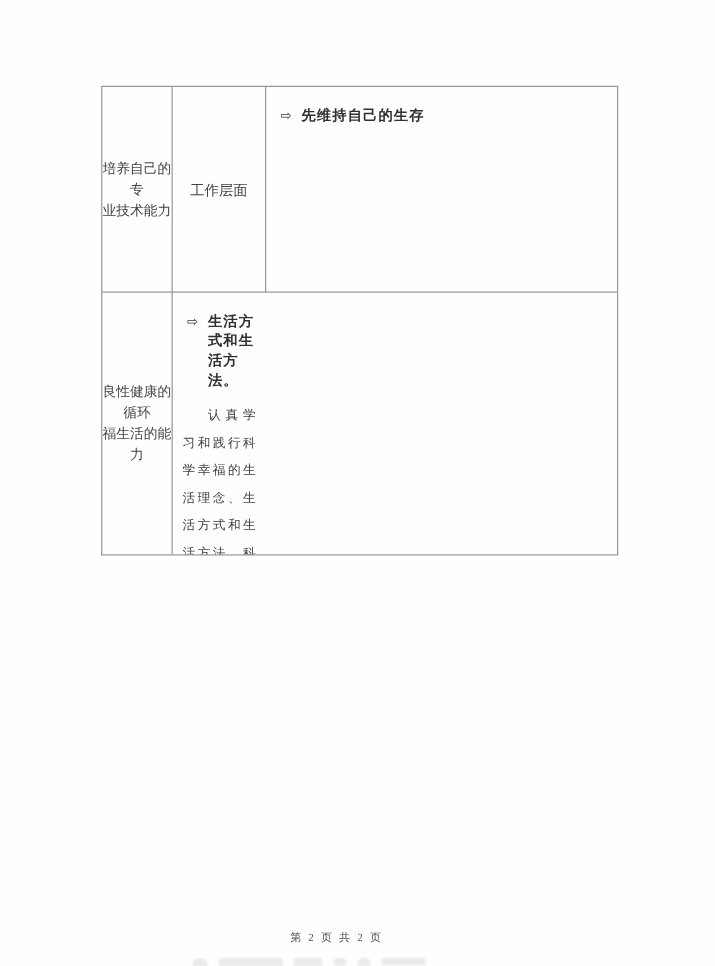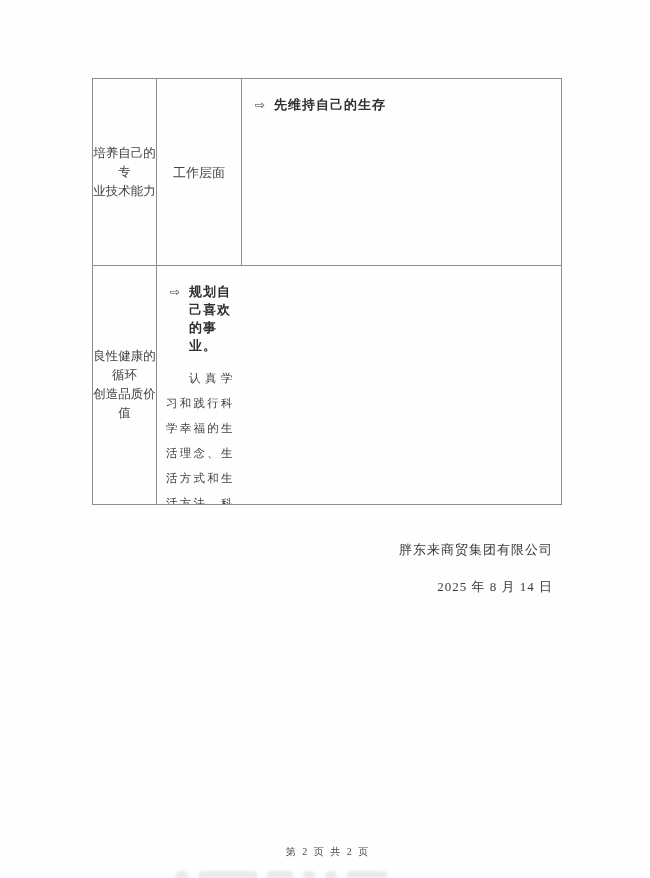--- a/index.html
+++ b/index.html
@@ -88,21 +88,20 @@
 
   
   .page-footer {
     position: absolute;
     left: 0; top: 845px;
     width: 612px;
     text-align: center;
     font-size: 10px;
     letter-spacing: 2px;
     color: #4b4b4b;
-    margin-left: 22px;
   }
 
   
   .watermark {
     position: absolute;
     bottom: -5px; left: 175px;
     width: 300px; height: 12px;
     display: flex;
     gap: 10px;
     opacity: 0.16;
@@ -132,36 +131,32 @@
     </div>
     <div class="cell content-cell last-col">
       <div class="row-heading">
         <span class="bullet-arrow">⇨</span>
         <span>先维持自己的生存</span>
       </div>
     </div>
 
     <div class="cell ability-cell last-row">
       <span>良性健康的循环</span>
-      <span>创造品质价值</span>
+      <span>福生活的能力</span>
     </div>
     <div class="cell content-cell last-col last-row">
       <div class="row-heading">
         <span class="bullet-arrow">⇨</span>
-        <span>规划自己喜欢的事业。</span>
+        <span>生活方式和生活方法。</span>
       </div>
       <p class="row-body">认真学习和践行科学幸福的生活理念、生活方式和生活方法，科学的规划学习关于自己的居家、思想、工作、健康、安全、休闲、家庭、爱情等方面的标准和能力。保持自由快乐的创造和享受美好生活的状态和习惯！活出健康、美丽、快乐、幸福的自己！对得起自己的生命！敬畏自己的生命！最终不但活出自己喜欢的自己，也乐观阳光的影响和带动身边乃至更多人幸福美好的生活！</p>
     </div>
 
   </div>
 
-  <div class="signature">
-    <div class="sig-company">胖东来商贸集团有限公司</div>
-    <div class="sig-date">2025 年 8 月 14 日</div>
-  </div>
 
   <div class="page-footer">第 2 页 共 2 页</div>
 
   <div class="watermark">
     <span class="wm-blob b1"></span>
     <span class="wm-blob b2"></span>
     <span class="wm-blob b3"></span>
     <span class="wm-blob b4"></span>
     <span class="wm-blob b5"></span>
     <span class="wm-blob b6"></span>

